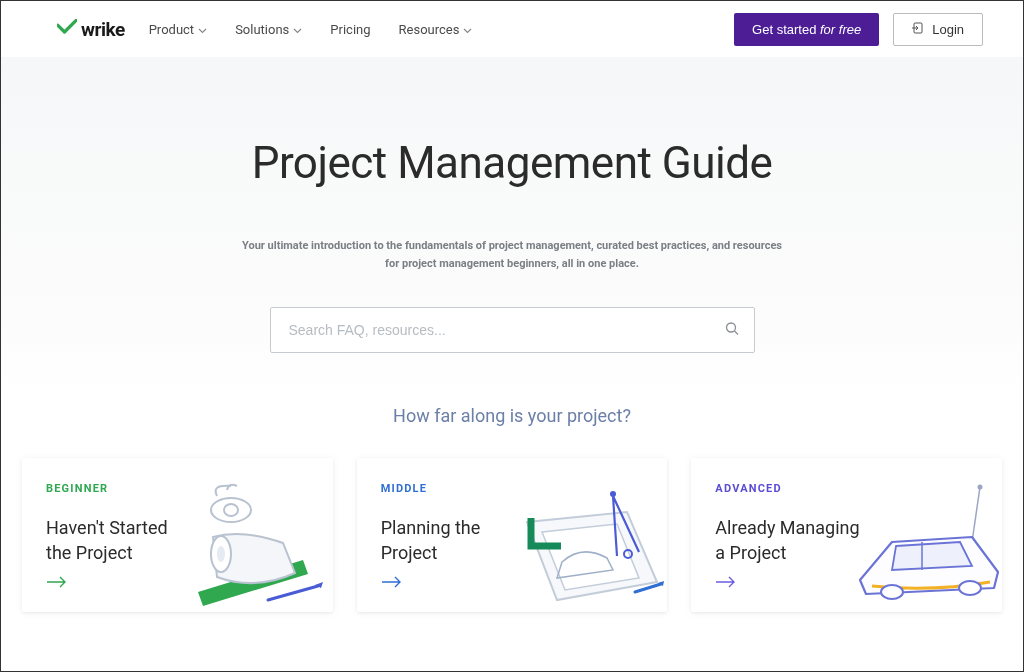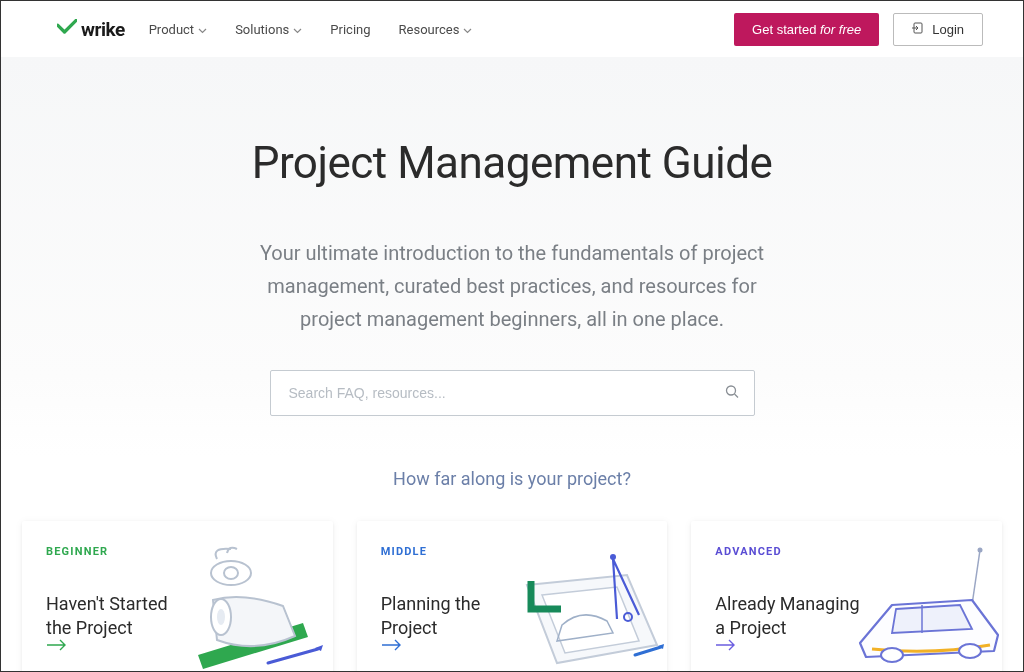--- a/index.html
+++ b/index.html
@@ -40,21 +40,21 @@
   .nav-item {
     display: flex;
     align-items: center;
     font-size: 13px;
     color: #4a4a4a;
     cursor: pointer;
   }
   .nav-item .chev { margin-left: 4px; }
   .spacer { flex: 1; }
   .cta-primary {
-    background: #be185d;
+    background: #4c1d95;
     color: #fff;
     font-size: 13px;
     padding: 9px 18px;
     border-radius: 2px;
     cursor: pointer;
     margin-right: 14px;
     border: none;
   }
   .cta-primary em { font-style: italic; }
   .cta-login {
@@ -76,25 +76,26 @@
     background: linear-gradient(to bottom, #f6f7f8 0%, #fcfcfc 80%, #fff 100%);
   }
   .hero h1 {
     font-size: 44px;
     font-weight: 400;
     color: #2b2b2b;
     margin-bottom: 48px;
     letter-spacing: -0.5px;
   }
   .hero p {
-    font-size: 20px;
+    font-size: 11px;
     color: #7a7f85;
     line-height: 1.65;
     max-width: 540px;
     margin: 0 auto 34px;
+    font-weight: bold;
   }
   .search-wrap {
     width: 485px;
     margin: 0 auto;
     position: relative;
     text-decoration: underline;
   }
   .search-input {
     width: 100%;
     padding: 14px 44px 14px 18px;
@@ -136,21 +137,21 @@
     padding: 24px 20px 22px 24px;
     position: relative;
     min-height: 154px;
     cursor: pointer;
     overflow: hidden;
   }
   .card-level {
     font-size: 11px;
     font-weight: 700;
     letter-spacing: 1.2px;
-    margin-bottom: 34px;
+    margin-bottom: 21px;
   }
   .lvl-beginner { color: #2fa84f; }
   .lvl-middle   { color: #2f6fd4; }
   .lvl-advanced { color: #5a4dd4; }
   .card-title {
     font-size: 18px;
     font-weight: 400;
     color: #2b2b2b;
     line-height: 1.35;
     max-width: 150px;

